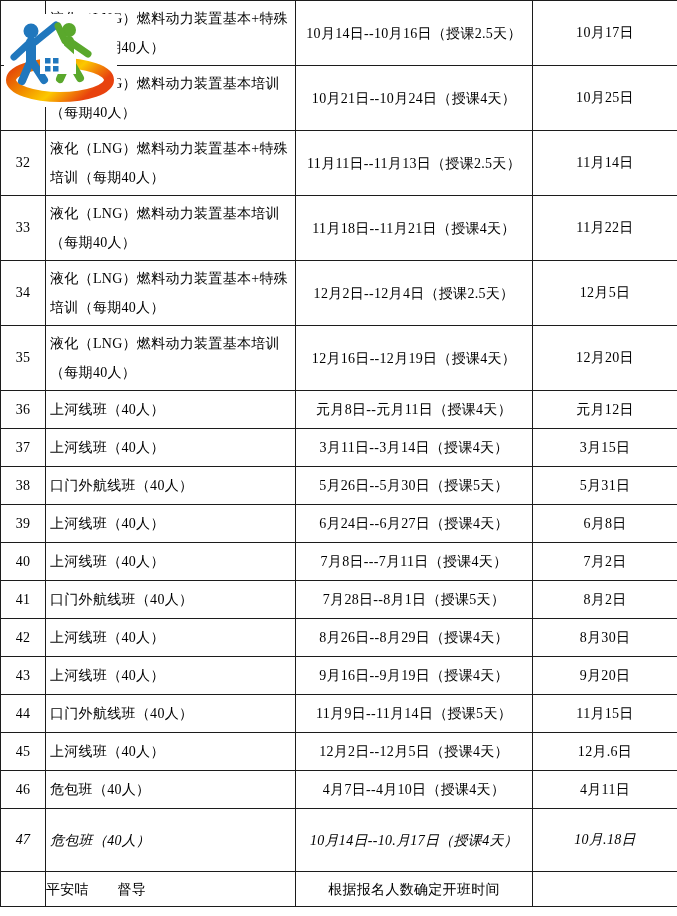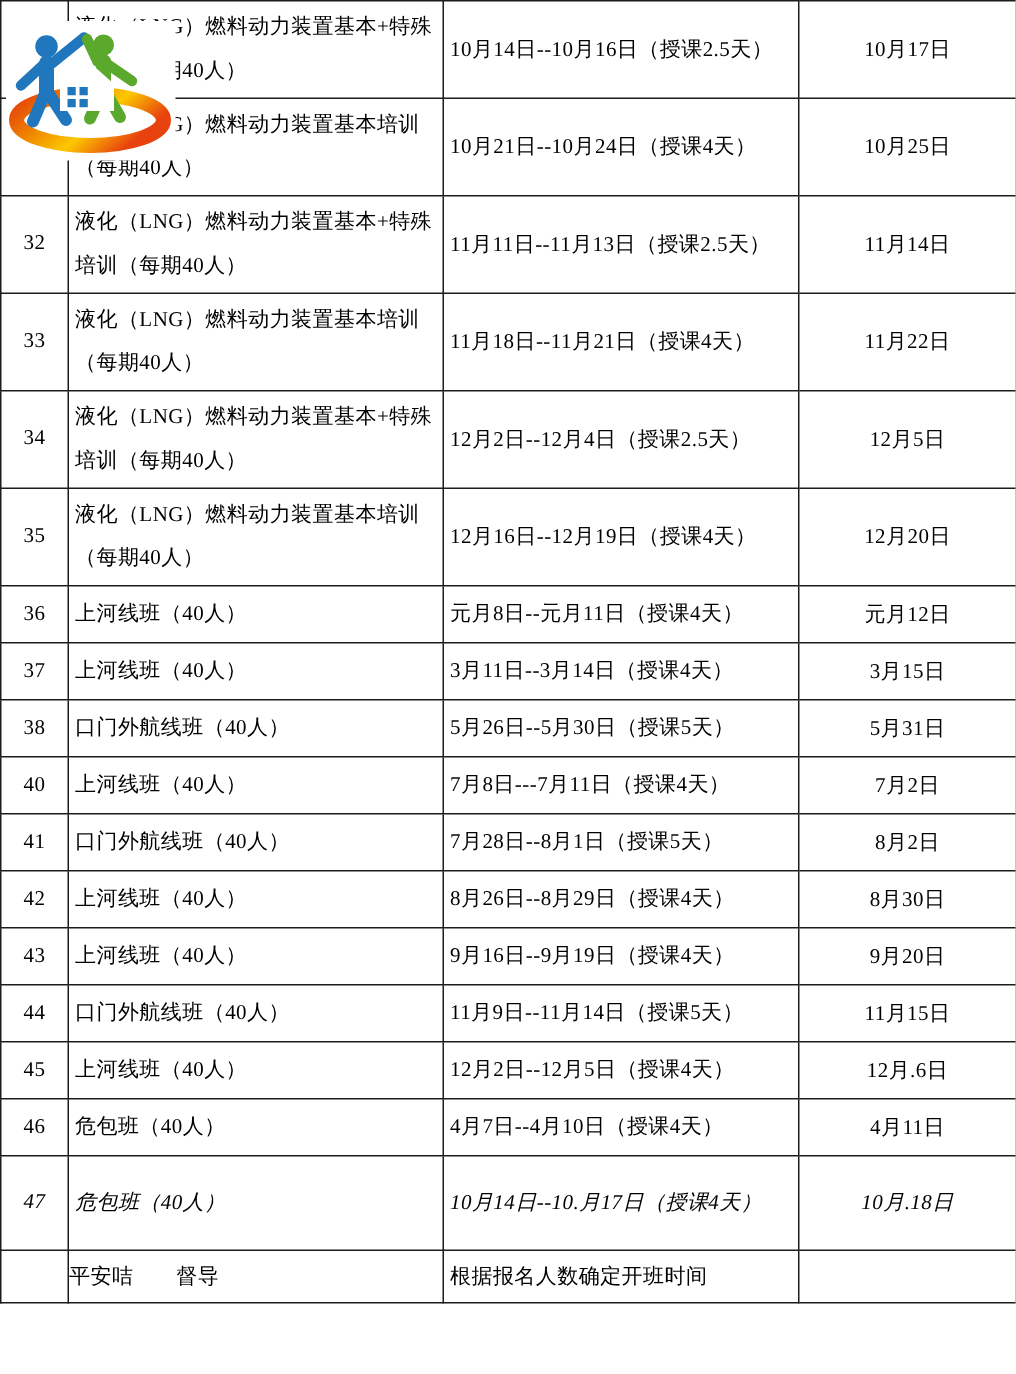--- a/index.html
+++ b/index.html
@@ -15,21 +15,21 @@
   table.schedule td{
     border:1px solid #1c1c1c;
     font-size:14px;
     padding:0 4px;
     vertical-align:middle;
     overflow:hidden;
     letter-spacing:0.3px;
   }
   td.num{text-align:center;}
   td.course{text-align:left;padding-left:11px;line-height:29px;}
-  td.dates{line-height:29px;}
+  td.dates{text-align:center;line-height:29px;}
   td.exam{text-align:center;margin-top:17px;}
   tr.tall td{height:64px;}
   tr.small td{height:37px;}
   tr.med td{height:62px;font-style:italic;}
   tr.footer-row td{height:34px;}
   tr.footer-row td.course{text-align:left;padding-left:0;}
   .logo-box{
     position:absolute;left:4px;top:14px;width:113px;height:93px;
     background:#ffffff;z-index:5;
   }
@@ -92,20 +92,26 @@
         <td class="num">37</td>
         <td class="course">上河线班（40人）</td>
         <td class="dates">3月11日--3月14日（授课4天）</td>
         <td class="exam">3月15日</td>
       </tr>
       <tr class="small">
         <td class="num">38</td>
         <td class="course">口门外航线班（40人）</td>
         <td class="dates">5月26日--5月30日（授课5天）</td>
         <td class="exam">5月31日</td>
+      </tr>
+      <tr class="small">
+        <td class="num">39</td>
+        <td class="course">上河线班（40人）</td>
+        <td class="dates">6月24日--6月27日（授课4天）</td>
+        <td class="exam">6月8日</td>
       </tr>
       <tr class="small">
         <td class="num">40</td>
         <td class="course">上河线班（40人）</td>
         <td class="dates">7月8日---7月11日（授课4天）</td>
         <td class="exam">7月2日</td>
       </tr>
       <tr class="small">
         <td class="num">41</td>
         <td class="course">口门外航线班（40人）</td>

